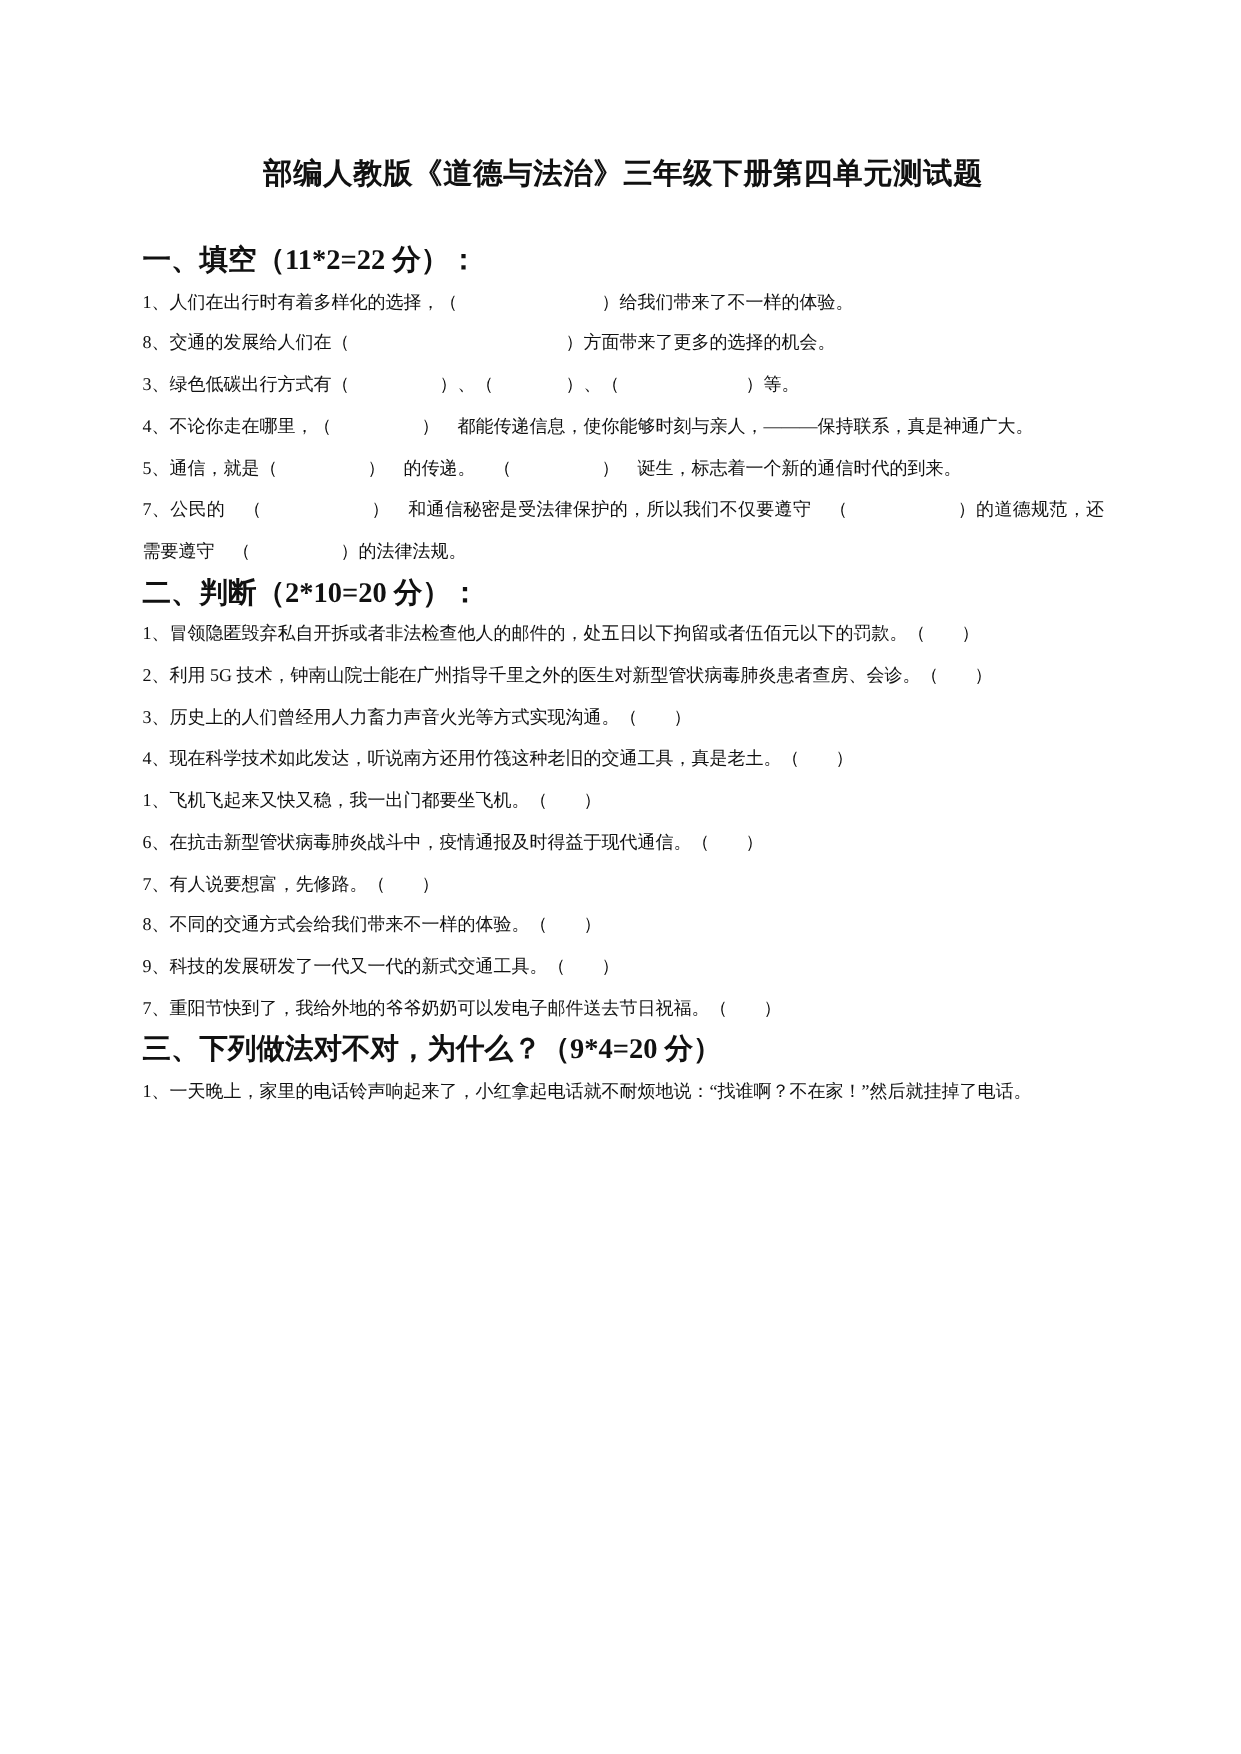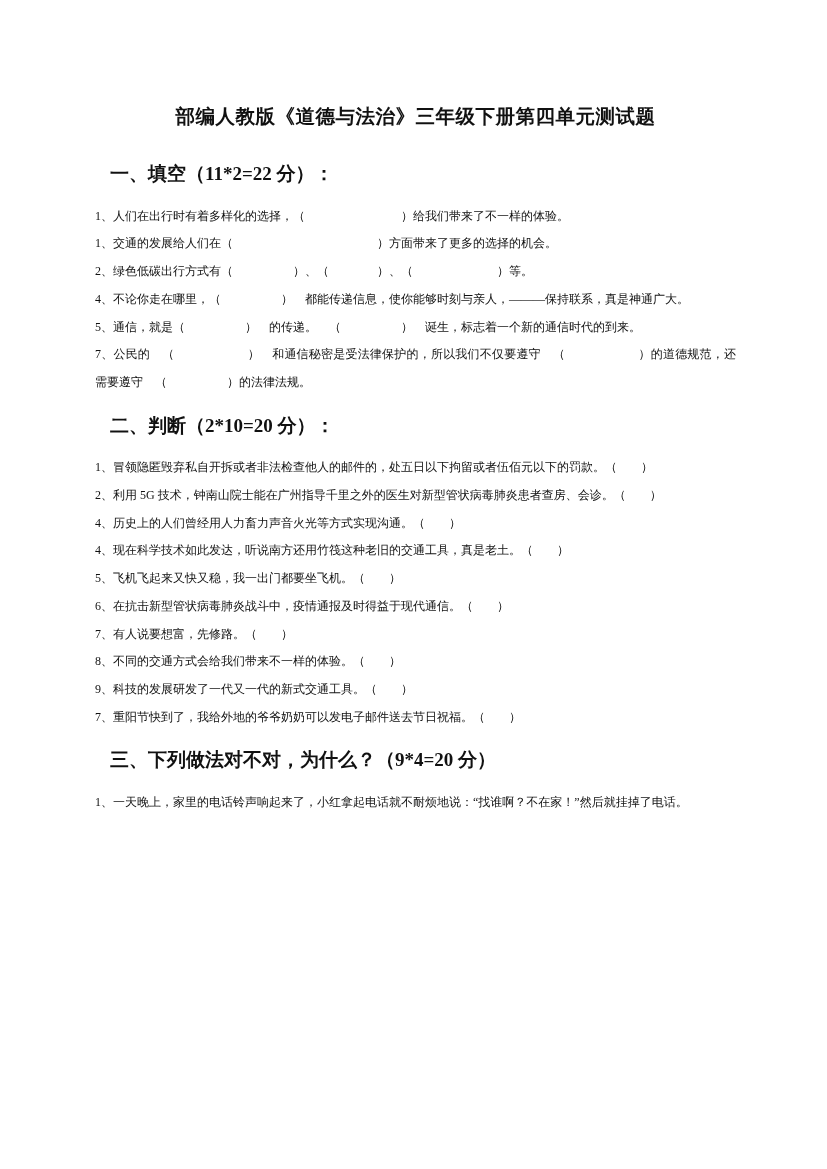--- a/index.html
+++ b/index.html
@@ -24,21 +24,21 @@
   }
   .doc-title {
     margin: 0 0 29px 0;
     text-align: center;
     font-size: 19.5px;
     line-height: 28px;
     font-weight: bold;
     letter-spacing: 0.5px;
   }
   .sec-heading {
-    margin: 15px;
+    margin: 0;
     font-size: 19px;
     line-height: 27.7px;
     font-weight: bold;
   }
   .question {
     margin: 0;
     font-size: 12px;
     line-height: 27.7px;
     text-align: justify;
     text-justify: inter-ideograph;
@@ -47,33 +47,33 @@
 </head>
 <body>
 
 <div class="page">
   <div class="content">
     <h1 class="doc-title">部编人教版《道德与法治》三年级下册第四单元测试题</h1>
     <div>
         <section>
           <h2 class="sec-heading">一、填空（11*2=22 分）：</h2>
           <p class="question">1、人们在出行时有着多样化的选择，（　　　　　　　　）给我们带来了不一样的体验。</p>
-          <p class="question">1、交通的发展给人们在（　　　　　　　　　　　　）方面带来了更多的选择的机会。</p>
-          <p class="question">2、绿色低碳出行方式有（　　　　　）、（　　　　）、（　　　　　　　）等。</p>
+          <p class="question">8、交通的发展给人们在（　　　　　　　　　　　　）方面带来了更多的选择的机会。</p>
+          <p class="question">3、绿色低碳出行方式有（　　　　　）、（　　　　）、（　　　　　　　）等。</p>
           <p class="question">4、不论你走在哪里，（　　　　　）　都能传递信息，使你能够时刻与亲人，———保持联系，真是神通广大。</p>
           <p class="question">5、通信，就是（　　　　　）　的传递。　（　　　　　）　诞生，标志着一个新的通信时代的到来。</p>
           <p class="question">7、公民的　（　　　　　　）　和通信秘密是受法律保护的，所以我们不仅要遵守　（　　　　　　）的道德规范，还需要遵守　（　　　　　）的法律法规。</p>
         </section>
         <section>
           <h2 class="sec-heading">二、判断（2*10=20 分）：</h2>
           <p class="question">1、冒领隐匿毁弃私自开拆或者非法检查他人的邮件的，处五日以下拘留或者伍佰元以下的罚款。（　　）</p>
           <p class="question">2、利用 5G 技术，钟南山院士能在广州指导千里之外的医生对新型管状病毒肺炎患者查房、会诊。（　　）</p>
-          <p class="question">4、历史上的人们曾经用人力畜力声音火光等方式实现沟通。（　　）</p>
+          <p class="question">3、历史上的人们曾经用人力畜力声音火光等方式实现沟通。（　　）</p>
           <p class="question">4、现在科学技术如此发达，听说南方还用竹筏这种老旧的交通工具，真是老土。（　　）</p>
-          <p class="question">5、飞机飞起来又快又稳，我一出门都要坐飞机。（　　）</p>
+          <p class="question">1、飞机飞起来又快又稳，我一出门都要坐飞机。（　　）</p>
           <p class="question">6、在抗击新型管状病毒肺炎战斗中，疫情通报及时得益于现代通信。（　　）</p>
           <p class="question">7、有人说要想富，先修路。（　　）</p>
           <p class="question">8、不同的交通方式会给我们带来不一样的体验。（　　）</p>
           <p class="question">9、科技的发展研发了一代又一代的新式交通工具。（　　）</p>
           <p class="question">7、重阳节快到了，我给外地的爷爷奶奶可以发电子邮件送去节日祝福。（　　）</p>
         </section>
         <section>
           <h2 class="sec-heading">三、下列做法对不对，为什么？（9*4=20 分）</h2>
           <p class="question">1、一天晚上，家里的电话铃声响起来了，小红拿起电话就不耐烦地说：“找谁啊？不在家！”然后就挂掉了电话。</p>
         </section>

